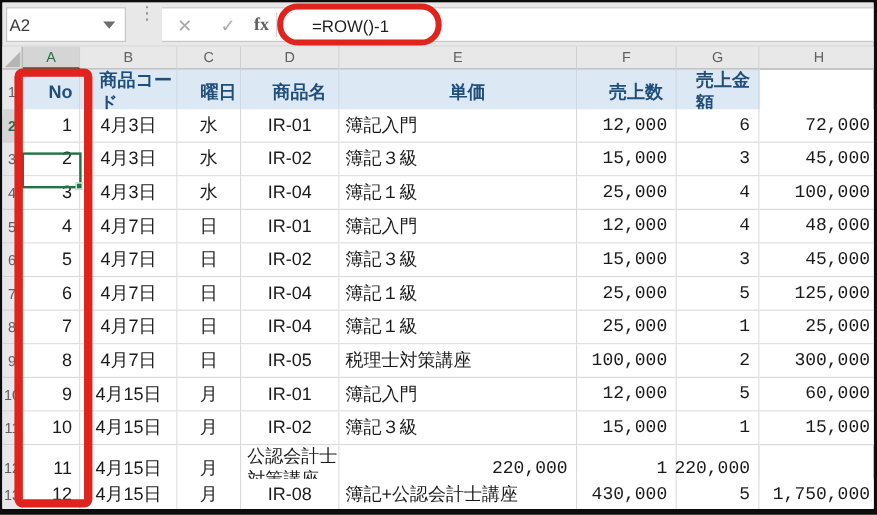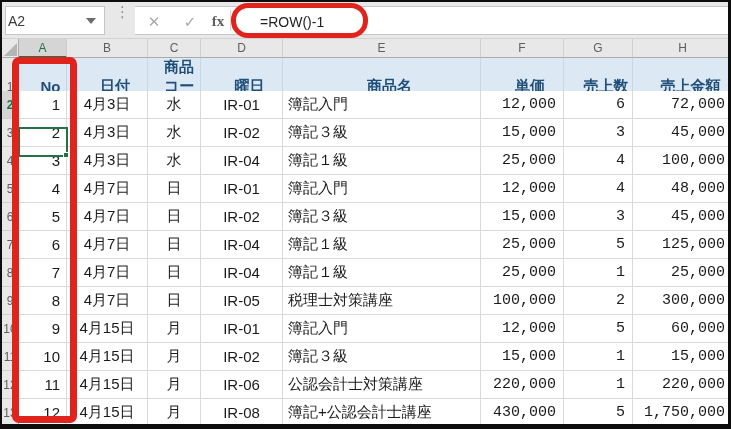--- a/index.html
+++ b/index.html
@@ -95,21 +95,20 @@
         <div class="cell">C</div>
         <div class="cell">D</div>
         <div class="cell">E</div>
         <div class="cell">F</div>
         <div class="cell">G</div>
         <div class="cell">H</div>
       </div>
     <div class="grid-row hdr-row">
         <div class="rowhead">1</div>
         <div class="cell">No</div>
-        <div class="cell">日付</div>
         <div class="cell">商品コード</div>
         <div class="cell">曜日</div>
         <div class="cell">商品名</div>
         <div class="cell">単価</div>
         <div class="cell">売上数</div>
         <div class="cell">売上金額</div>
       </div>
     <div id="data-rows">
         <div class="grid-row data-row">
           <div class="rowhead sel">2</div>
@@ -219,21 +218,20 @@
           <div class="cell al-l">簿記３級</div>
           <div class="cell pad-num">15,000</div>
           <div class="cell pad-num">1</div>
           <div class="cell pad-num">15,000</div>
         </div>
         <div class="grid-row data-row">
           <div class="rowhead">12</div>
           <div class="cell al-r">11</div>
           <div class="cell al-c">4月15日</div>
           <div class="cell al-c">月</div>
-          <div class="cell al-c">IR-06</div>
           <div class="cell al-l">公認会計士対策講座</div>
           <div class="cell pad-num">220,000</div>
           <div class="cell pad-num">1</div>
           <div class="cell pad-num">220,000</div>
         </div>
         <div class="grid-row data-row">
           <div class="rowhead">13</div>
           <div class="cell al-r">12</div>
           <div class="cell al-c">4月15日</div>
           <div class="cell al-c">月</div>

